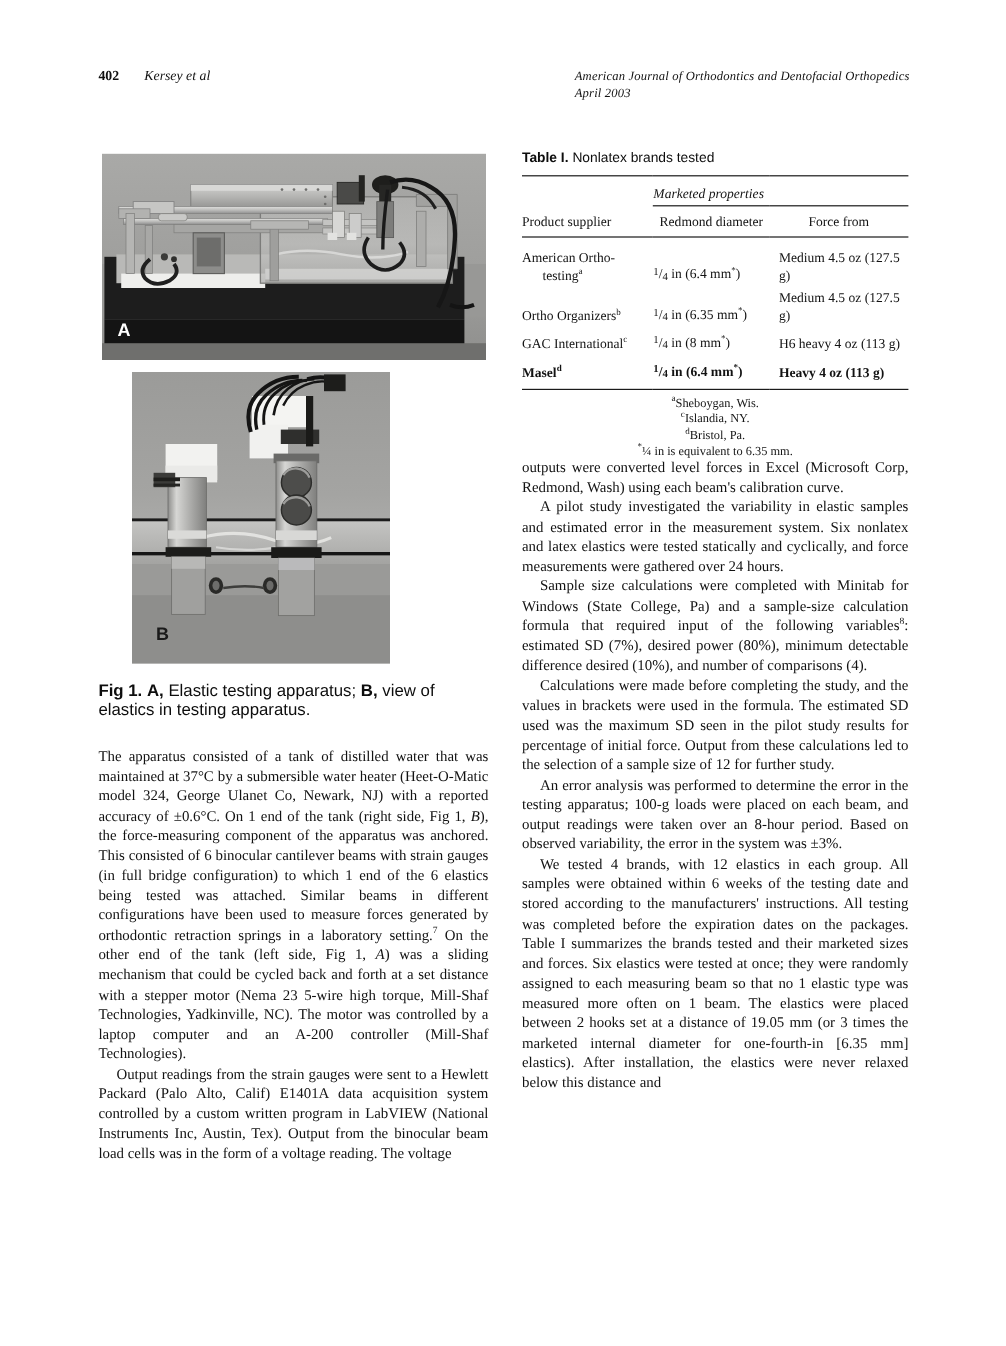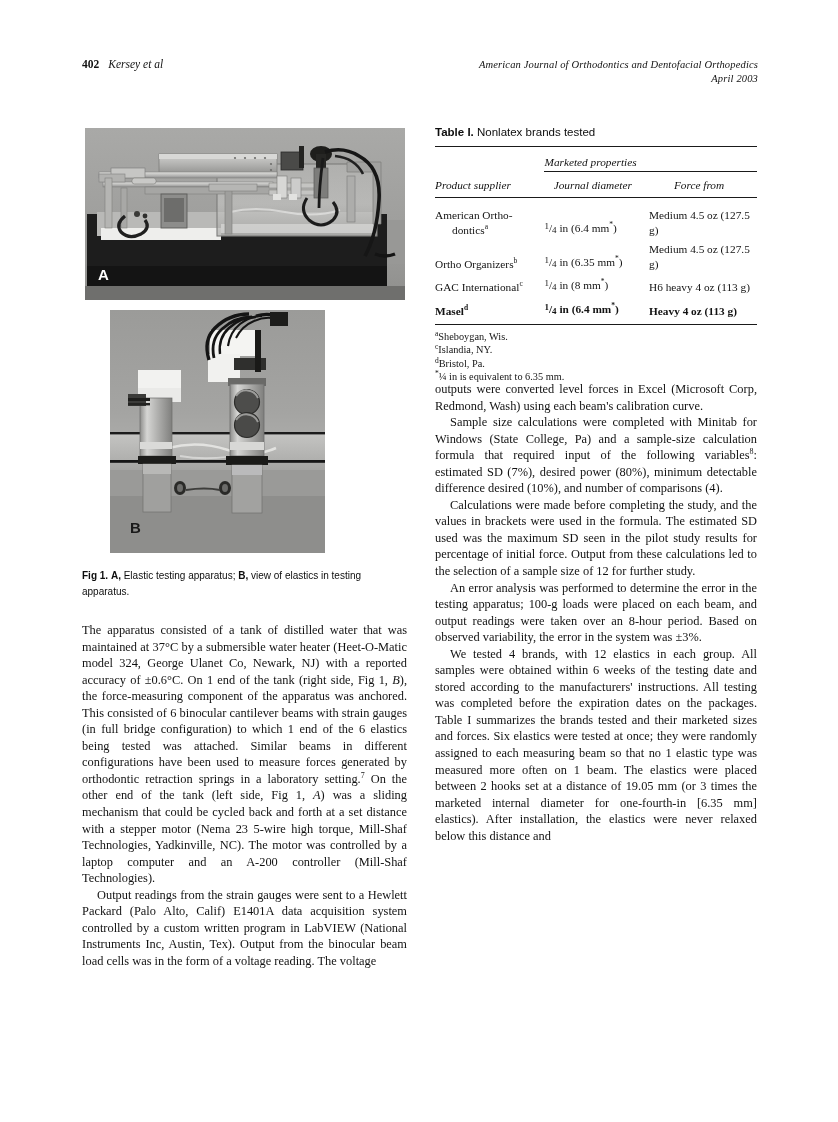--- a/index.html
+++ b/index.html
@@ -22,28 +22,28 @@
     position: absolute;
     left: 82px;
     top: 58px;
     font-size: 11.5px;
     font-style: italic;
     white-space: nowrap;
   }
   .runhead-left .folio {
     font-style: normal;
     font-weight: bold;
-    margin-right: 9px;
+    margin-right: 21px;
     font-size: 11.5px;
   }
   .runhead-right {
     position: absolute;
     right: 80px;
     top: 58px;
-    text-align: right;
+    text-align: left;
     font-size: 10.5px;
     font-style: italic;
     line-height: 14px;
     letter-spacing: 0.15px;
   }
 
   
   .fig-a-wrap {
     position: absolute;
     left: 85px;
@@ -63,21 +63,21 @@
     height: 100%;
     display: block;
   }
 
   .fig-caption {
     position: absolute;
     left: 82px;
     top: 568px;
     width: 325px;
     font-family: "Liberation Sans", sans-serif;
-    font-size: 10px;
+    font-size: 14px;
     line-height: 15.5px;
     color: #0d0d0d;
   }
   .fig-caption b { font-weight: bold; }
 
   
   .bodytext {
     position: absolute;
     font-size: 12.4px;
     line-height: 16.55px;
@@ -129,21 +129,20 @@
     padding-top: 9px !important;
     padding-bottom: 1px !important;
     font-size: 11.3px;
   }
   .group-rule {
     border-bottom: 0.9px solid #1a1a1a;
     height: 2px;
     padding: 0 !important;
   }
   .colhead {
-    font-style: italic;
     padding-top: 7px !important;
     padding-bottom: 6px !important;
     font-size: 11.3px;
   }
   .ch-center { text-align: center; }
   .headrule td { border-bottom: 0.9px solid #1a1a1a; }
   .databody td {
     padding-top: 5px !important;
     line-height: 14.5px;
   }
@@ -161,20 +160,21 @@
   .frac { font-size: 11.3px; }
   .frac .num { font-size: 9px; vertical-align: 3px; }
   .frac .den { font-size: 9px; vertical-align: -1px; }
   .bottom-rule { border-top: 1.4px solid #1a1a1a; }
 
   .tnotes {
     font-size: 10.3px;
     line-height: 13.4px;
     margin-top: 5px;
     color: #141414;
+    text-align: center;
   }
   .tnotes div { white-space: nowrap; }
   .tnotes sup {
     font-size: 7.5px;
     vertical-align: super;
     line-height: 0;
   }
 </style>
 </head>
 <body>
@@ -406,29 +406,29 @@
       <tr>
         <td></td>
         <td class="grouphead" colspan="2">Marketed properties</td>
       </tr>
       <tr>
         <td></td>
         <td class="group-rule" colspan="2"></td>
       </tr>
       <tr class="headrule">
         <td class="colhead">Product supplier</td>
-        <td class="colhead ch-center">Journal diameter</td>
+        <td class="colhead ch-center">Redmond diameter</td>
         <td class="colhead ch-center">Force from</td>
       </tr>
       </tbody>
         <tbody class="databody">
         <tr>
           <td>
             <span>American Ortho-</span>
-            <span class="cont-indent"><span>dontics</span><sup class="tb">a</sup></span>
+            <span class="cont-indent"><span>testing</span><sup class="tb">a</sup></span>
           </td>
           <td class="cell-center"><span class="frac"><span class="num">1</span>/<span class="den">4</span></span><span> in (6.4 mm</span><sup class="tb">*</sup><span>)</span></td>
           <td class="cell-right-col">Medium 4.5 oz (127.5 g)</td>
         </tr>
         <tr>
           <td><span>Ortho Organizers</span><sup class="tb">b</sup></td>
           <td class="cell-center"><span class="frac"><span class="num">1</span>/<span class="den">4</span></span><span> in (6.35 mm</span><sup class="tb">*</sup><span>)</span></td>
           <td class="cell-right-col">Medium 4.5 oz (127.5 g)</td>
         </tr>
         <tr>
@@ -453,20 +453,21 @@
     <div class="tnotes">
       <div><sup>a</sup><span>Sheboygan, Wis.</span></div>
       <div><sup>c</sup><span>Islandia, NY.</span></div>
       <div><sup>d</sup><span>Bristol, Pa.</span></div>
       <div><sup>*</sup><span>¼ in is equivalent to 6.35 mm.</span></div>
     </div>
   </div>
 
   <div class="bodytext" id="right-body">
     <p>outputs were converted level forces in Excel (Microsoft Corp, Redmond, Wash) using each beam's calibration curve.</p>
+    <p class="ind">A pilot study investigated the variability in elastic samples and estimated error in the measurement system. Six nonlatex and latex elastics were tested statically and cyclically, and force measurements were gathered over 24 hours.</p>
     <p class="ind">Sample size calculations were completed
       with Minitab for Windows (State College, Pa) and a sample-size calculation formula that required input of the
       following variables<sup class="fn">8</sup>: estimated SD (7%), desired power (80%), minimum detectable
       difference desired (10%), and number of comparisons (4).</p>
     <p class="ind">Calculations were made before completing the study, and the values in brackets were used in the formula. The estimated SD used was the maximum SD seen in the pilot study results for percentage of initial force. Output from these calculations led to the selection of a sample size of 12 for further study.</p>
     <p class="ind">An error analysis was performed to determine the error in the testing apparatus; 100-g loads were placed on each beam, and output readings were taken over an 8-hour period. Based on observed variability, the error in the system was ±3%.</p>
     <p class="ind">We tested 4 brands, with 12 elastics in each group. All samples were obtained within 6 weeks of the testing date and stored according to the manufacturers' instructions. All testing was completed before the expiration dates on the packages. Table I summarizes the brands tested and their marketed sizes and forces. Six elastics were tested at once; they were randomly assigned to each measuring beam so that no 1 elastic type was measured more often on 1 beam. The elastics were placed between 2 hooks set at a distance of 19.05 mm (or 3 times the marketed internal diameter for one-fourth-in [6.35 mm] elastics). After installation, the elastics were never relaxed below this distance and</p>
   </div>
 
 </div>

